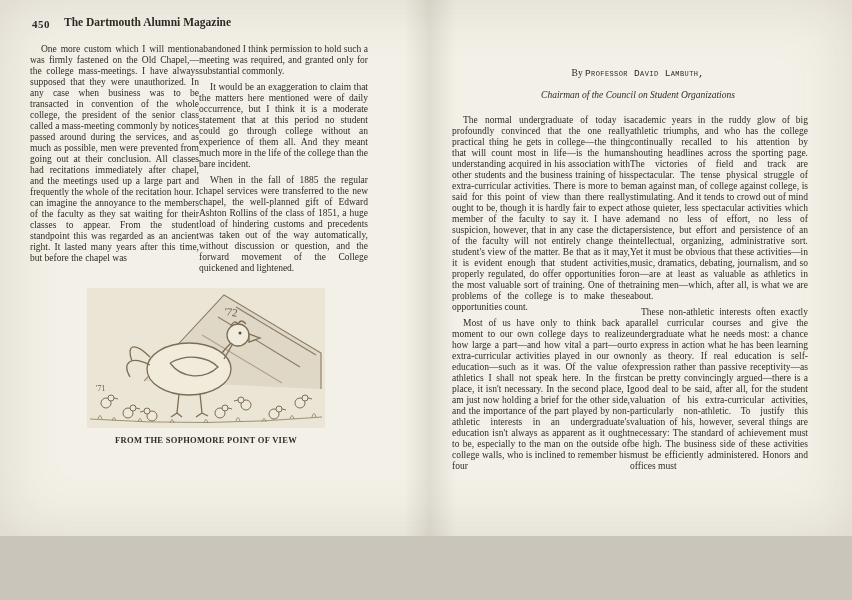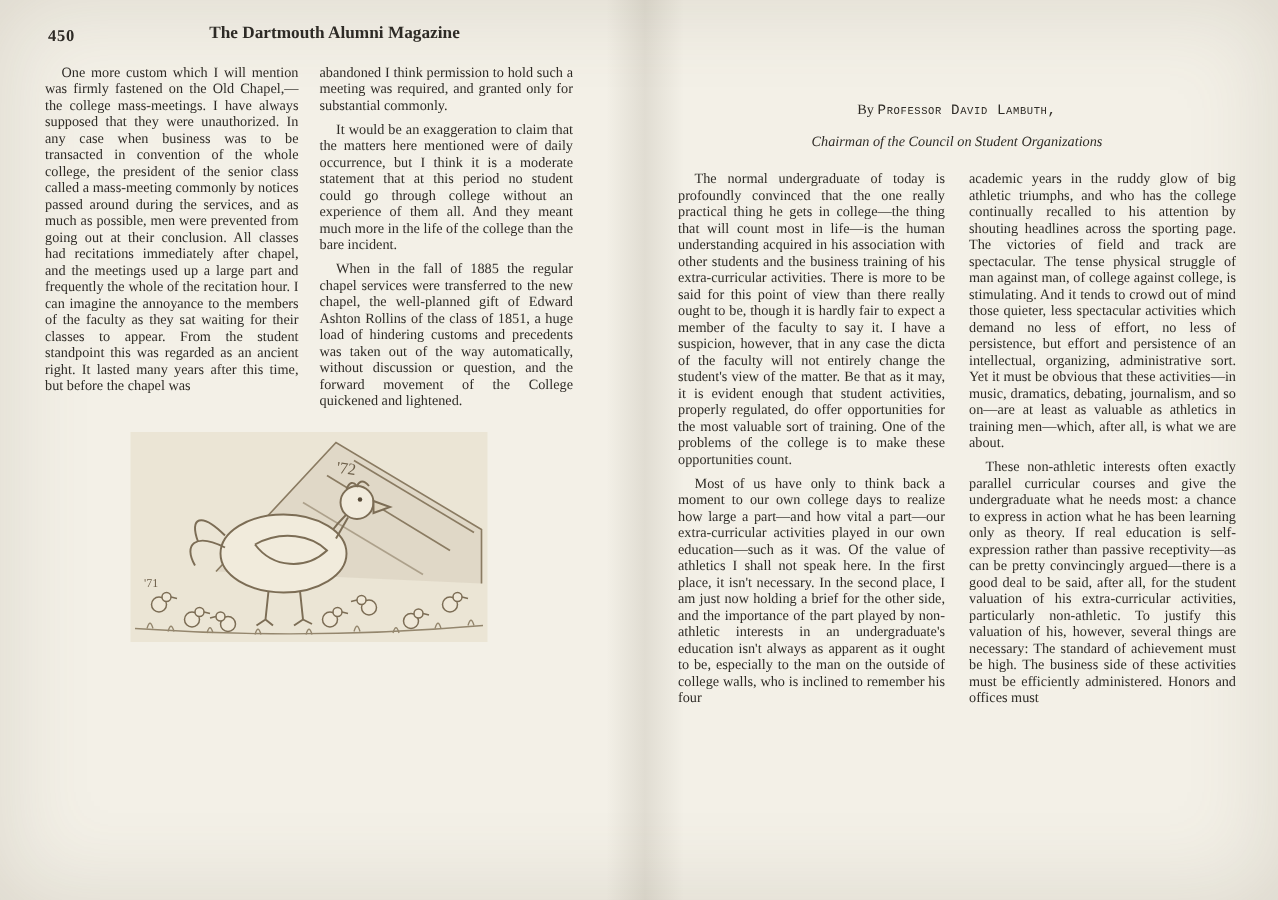--- a/index.html
+++ b/index.html
@@ -1,59 +1,59 @@
 <!DOCTYPE html>
 <html><head>
 <meta charset="utf-8">
 <style>
   html, body { margin: 0; padding: 0; }
   body { background: #c9c5ba; }
   .spread {
     position: relative;
     width: 852px;
-    height: 600px;
+    height: 536px;
     background: #f3f0e7;
     font-family: "Liberation Serif", "DejaVu Serif", serif;
     color: #2e2b26;
     overflow: hidden;
     box-shadow: inset 0 0 60px rgba(110,100,80,0.18);
   }
   .gutter {
     position: absolute;
     left: 404px; top: 0;
     width: 52px; height: 600px;
     background: linear-gradient(90deg, rgba(90,80,60,0) 0%, rgba(90,80,60,0.12) 50%, rgba(90,80,60,0) 100%);
   }
   
   .left-page { position: absolute; left: 30px; top: 16px; width: 352px; }
   .lp-header { position: relative; height: 18px; margin-bottom: 10px; }
   .page-num { position: absolute; left: 2px; top: 2px; font-size: 11px; font-weight: bold; letter-spacing: 0.5px; }
-  .masthead { text-align: center; padding-left: 34px; font-size: 11.5px; font-weight: bold; }
-  .cols { display: flex; gap: 14px; }
+  .masthead { text-align: left; padding-left: 34px; font-size: 11.5px; font-weight: bold; }
+  .cols { display: flex; }
   .col { width: 169px; }
   .body-text p {
     margin: 0 0 5px 0;
     font-size: 9.5px;
     line-height: 1.16;
     text-align: justify;
     text-indent: 11px;
   }
   .body-text p.cont { text-indent: 0; }
   
   .figure { width: 256px; margin: 8px auto 0 auto; text-align: center; }
   .fig-art { display: block; margin: 0 auto; }
   .fig-caption-title { font-size: 8.5px; font-weight: bold; letter-spacing: 0.3px; margin-top: 6px; }
   .fig-caption-sub { font-size: 8px; margin-top: 2px; color: #3a362f; }
   
   .right-page { position: absolute; left: 452px; top: 58px; width: 372px; }
   .article-title { text-align: center; font-size: 12.5px; font-weight: bold; letter-spacing: 0.4px; }
   .article-byline { text-align: center; font-size: 9.5px; margin-top: 10px; }
   .byline-name { font-variant: small-caps; letter-spacing: 0.4px; font-family: Liberation Mono, monospace; }
   .article-subtitle { text-align: center; font-style: italic; font-size: 9.5px; margin-top: 11px; margin-bottom: 15px; }
-  .rcols { display: flex; gap: 16px; }
+  .rcols { display: flex; }
   .rcol { width: 178px; }
   svg text { font-family: "Liberation Serif", "DejaVu Serif", serif; }
 </style>
 </head>
 <body>
 
 <div class="spread">
   <div class="gutter"></div>
 
   <div class="left-page">
@@ -137,20 +137,21 @@
               <path d="M 8 -5 l 4 1" fill="none"></path>
             </g>
         </g>
         <text x="10" y="104" font-size="8" fill="#6b5d47">'71</text>
 
         <g stroke="#85765c" stroke-width="0.9" fill="none" opacity="0.85">
           <path d="M 4 132 Q 120 140 236 130"></path>
           <path d="M 12 132 q 2 -7 4 0 M 26 134 q 2 -7 4 0 M 52 135 q 2 -7 4 0 M 84 136 q 2 -7 4 0 M 118 136 q 2 -7 4 0 M 150 134 q 2 -7 4 0 M 176 135 q 2 -7 4 0 M 204 132 q 2 -7 4 0 M 226 130 q 2 -7 4 0"></path>
         </g>
       </svg>
+      <div class="fig-caption-title">FROM THE SOPHOMORE POINT OF VIEW</div>
     </div>
   </div>
 
   <div class="right-page">
     <div class="article-byline">
       <span>By</span>
       <span class="byline-name">Professor David Lambuth,</span>
     </div>
     <div class="article-subtitle">Chairman of the Council on Student Organizations</div>
     <div class="rcols body-text">

